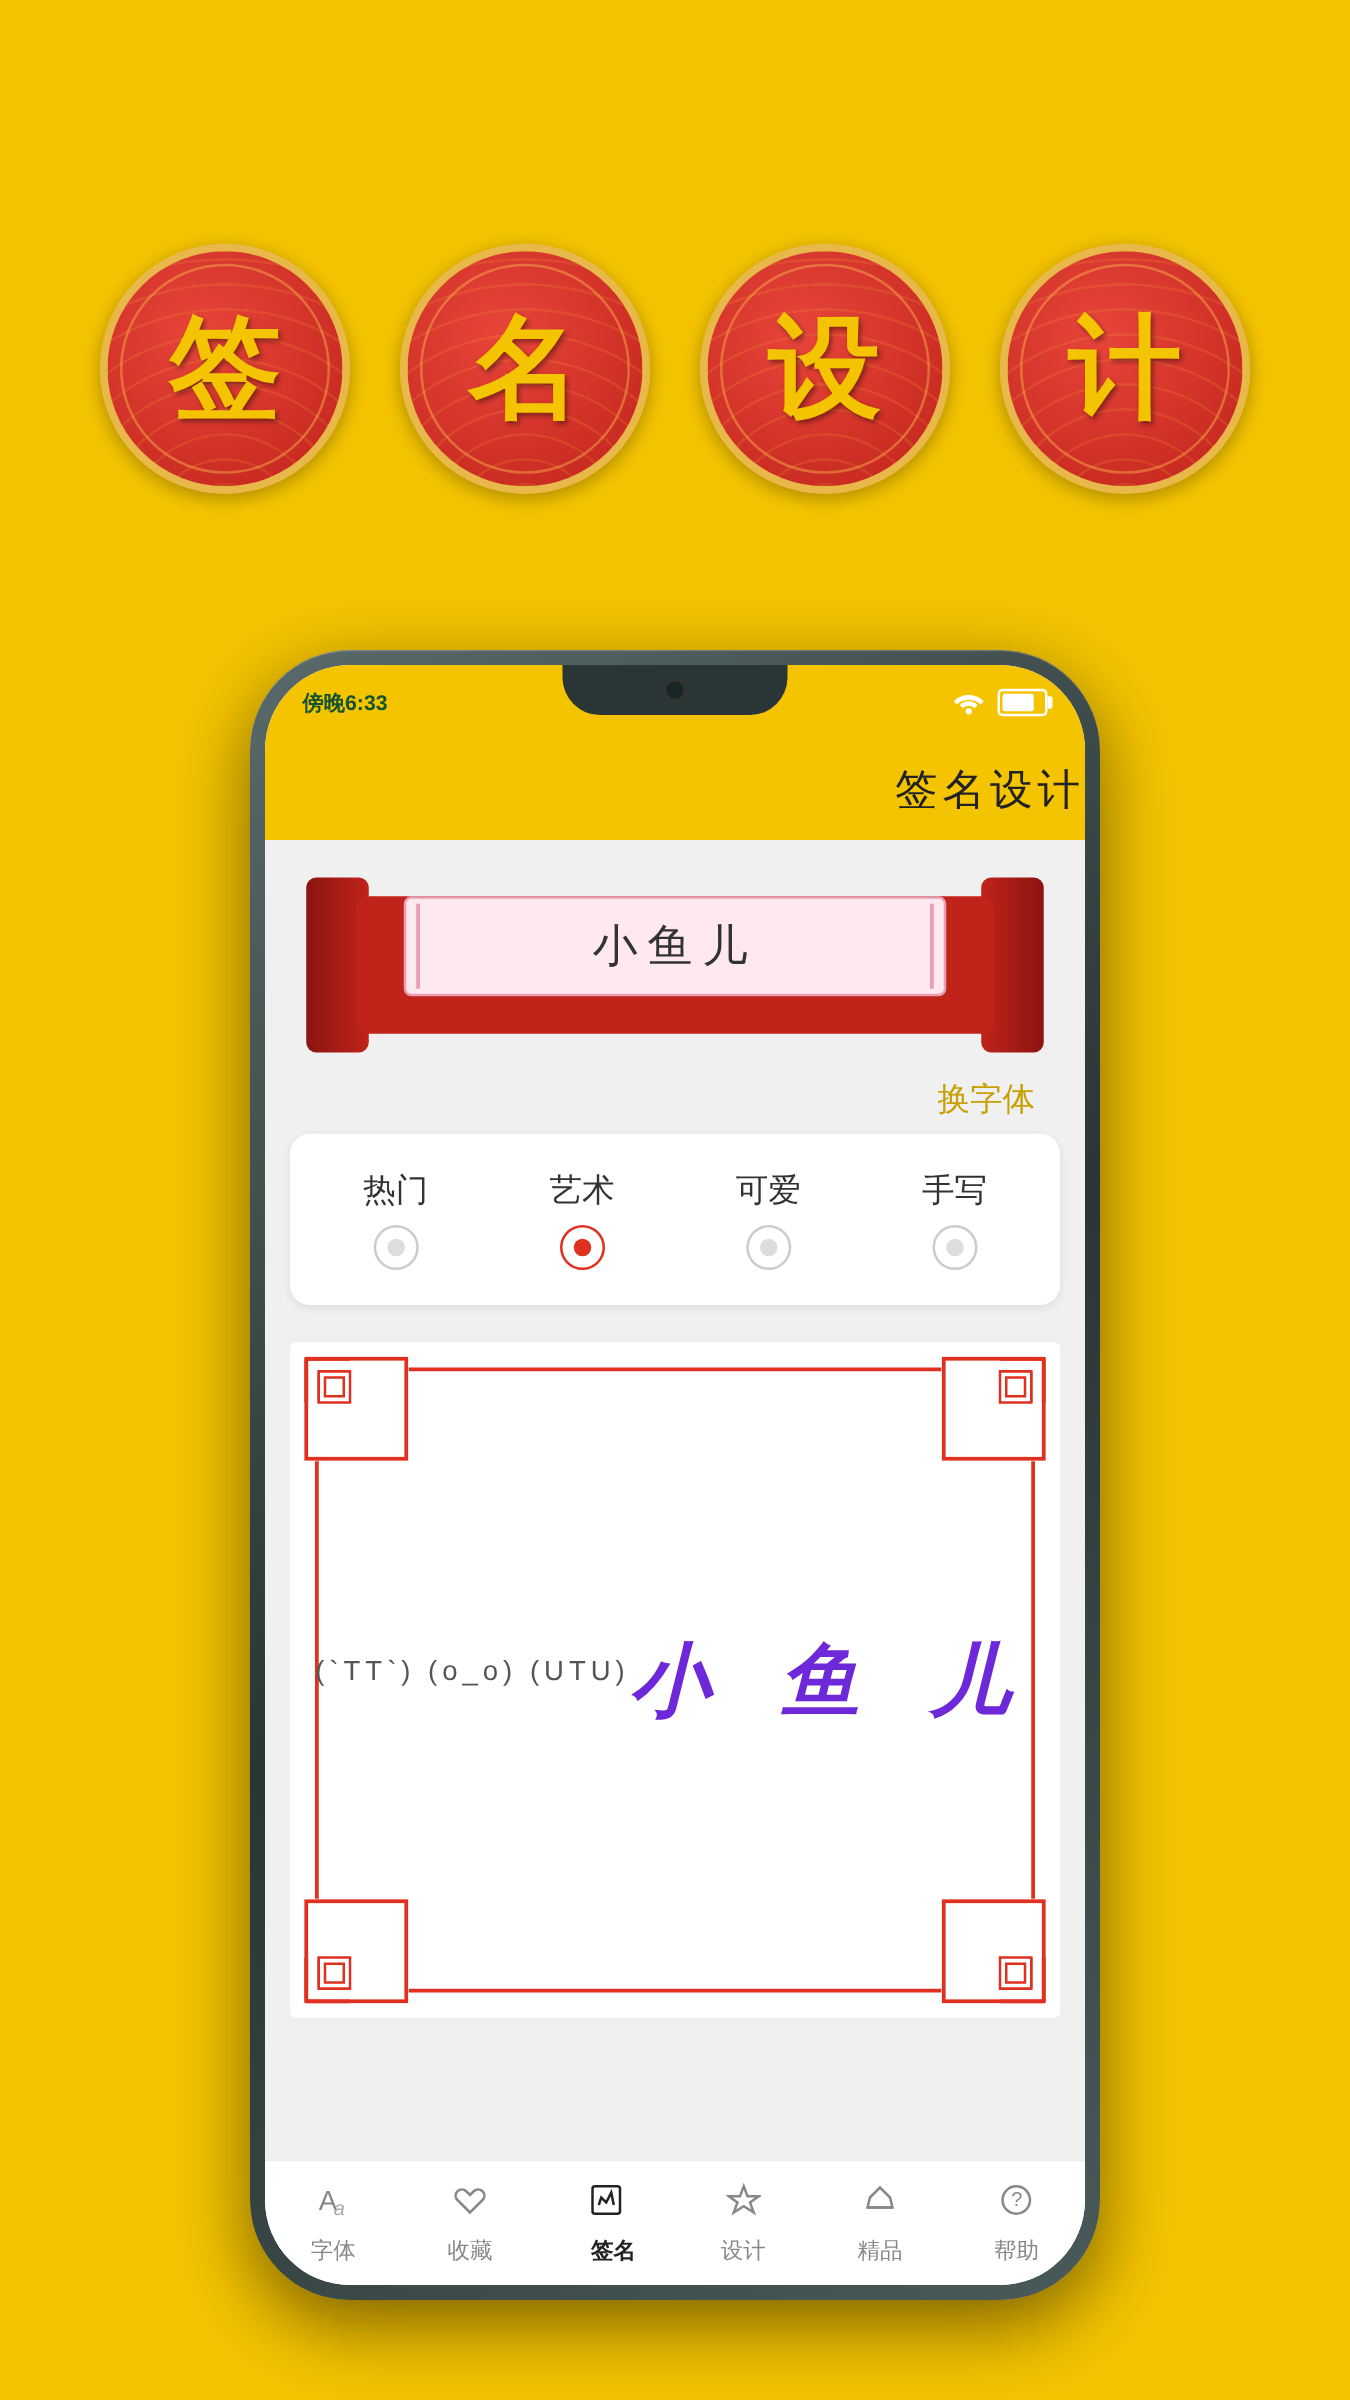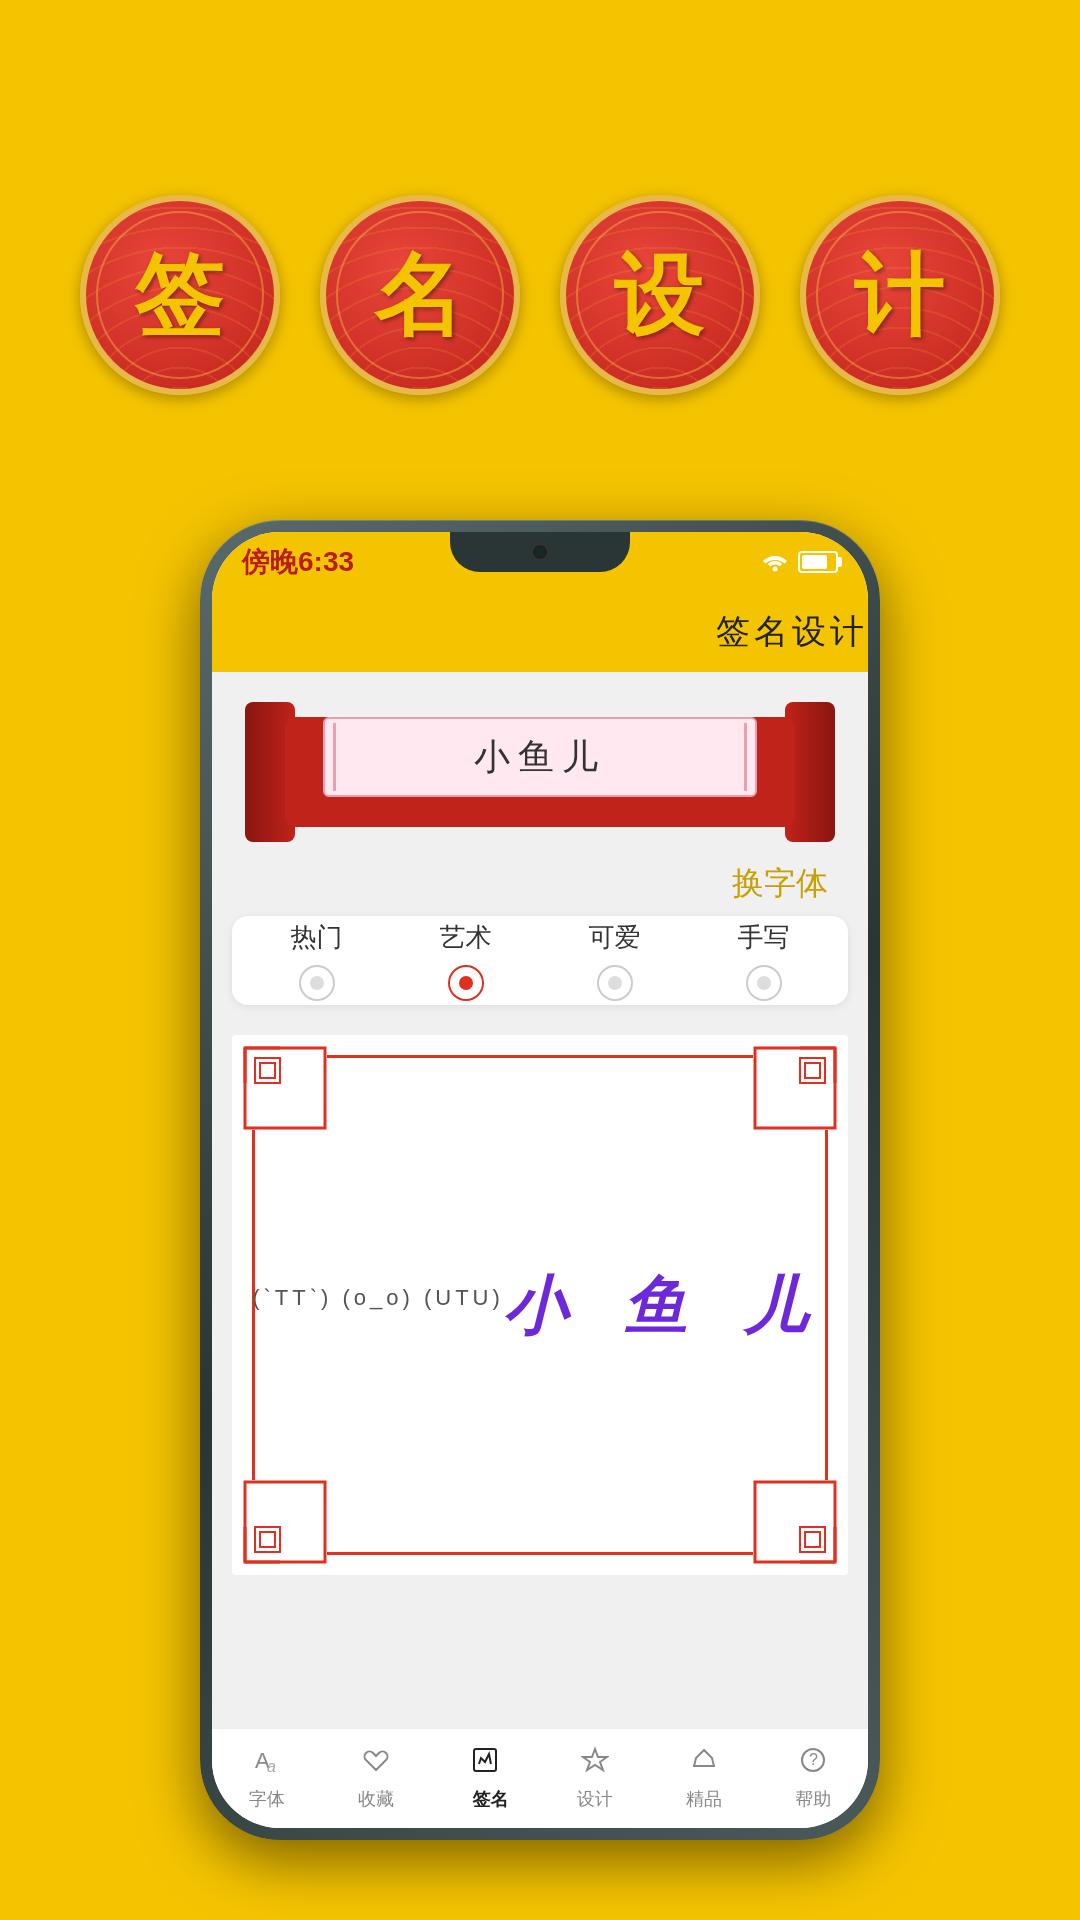--- a/index.html
+++ b/index.html
@@ -168,22 +168,22 @@
       height: 60px;
       background: #F5C400;
       display: flex;
       align-items: center;
       justify-content: space-between;
       padding: 0 30px;
       z-index: 10;
     }
 
     .status-time {
-      font-size: 28px;
-      color: #b91c1c;
+      font-size: 17px;
+      color: #14532d;
       font-weight: 600;
     }
 
     .status-icons {
       display: flex;
       gap: 8px;
       align-items: center;
     }
 
     .status-icon-box {
@@ -312,33 +312,33 @@
     .scroll-right-cap { right: 0; background: linear-gradient(to left, #8a1510, #c0231a); }
 
     
     .font-switch-row {
       display: flex;
       justify-content: flex-end;
       padding: 0 40px 10px;
     }
 
     .font-switch-btn {
-      font-size: 32px;
+      font-size: 26px;
       color: #c8a000;
       font-family: 'SimSun', serif;
     }
 
     
     .category-tabs {
       background: white;
       margin: 0 20px;
       border-radius: 16px;
       display: flex;
       justify-content: space-around;
-      padding: 4px 10px;
+      padding: 28px 10px;
       box-shadow: 0 2px 8px rgba(0,0,0,0.08);
     }
 
     .cat-tab {
       display: flex;
       flex-direction: column;
       align-items: center;
       gap: 10px;
     }
 

